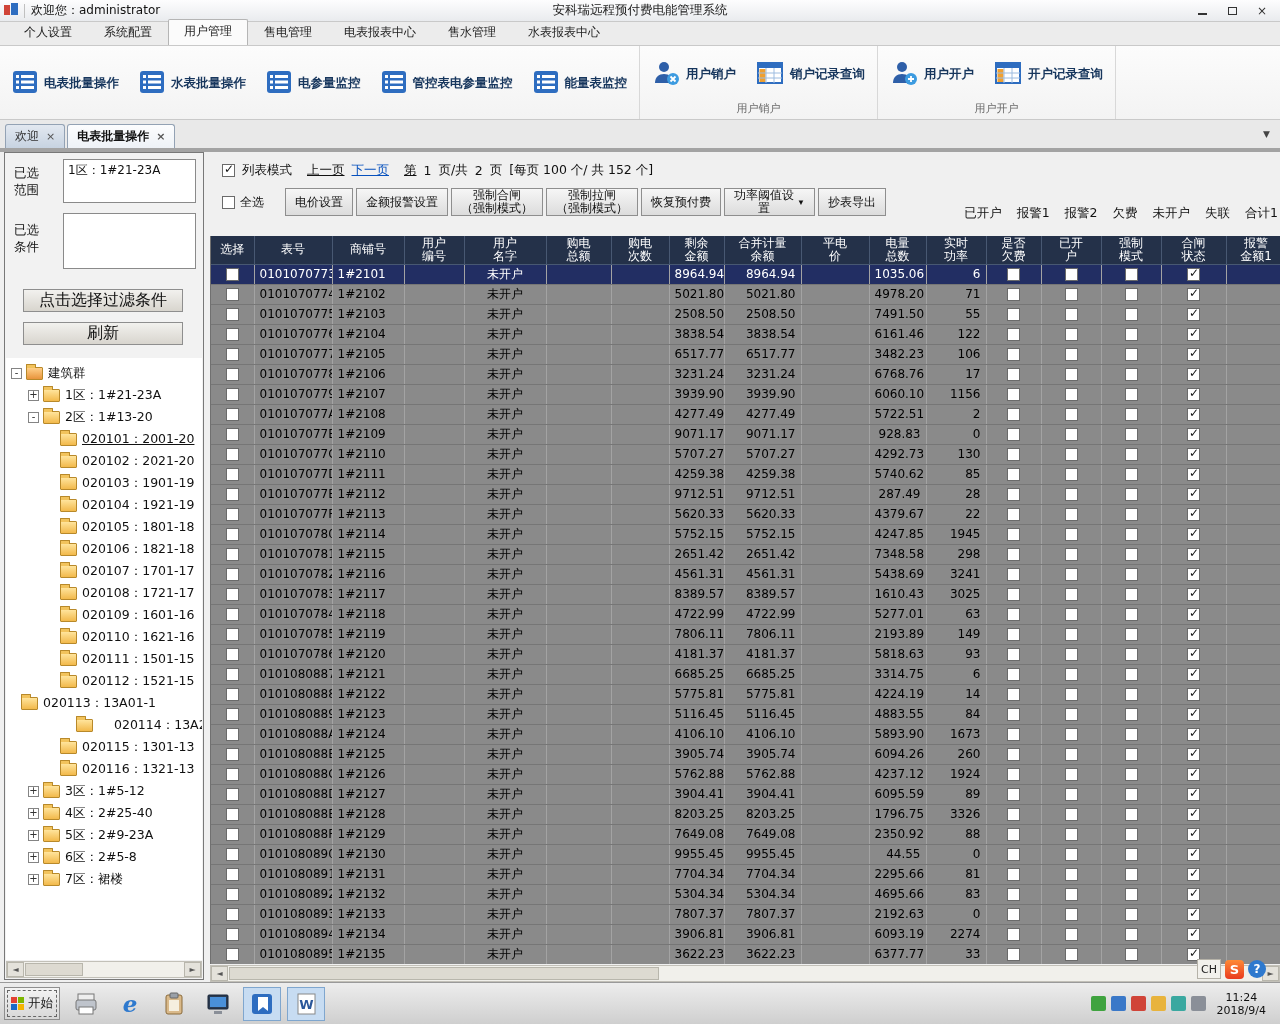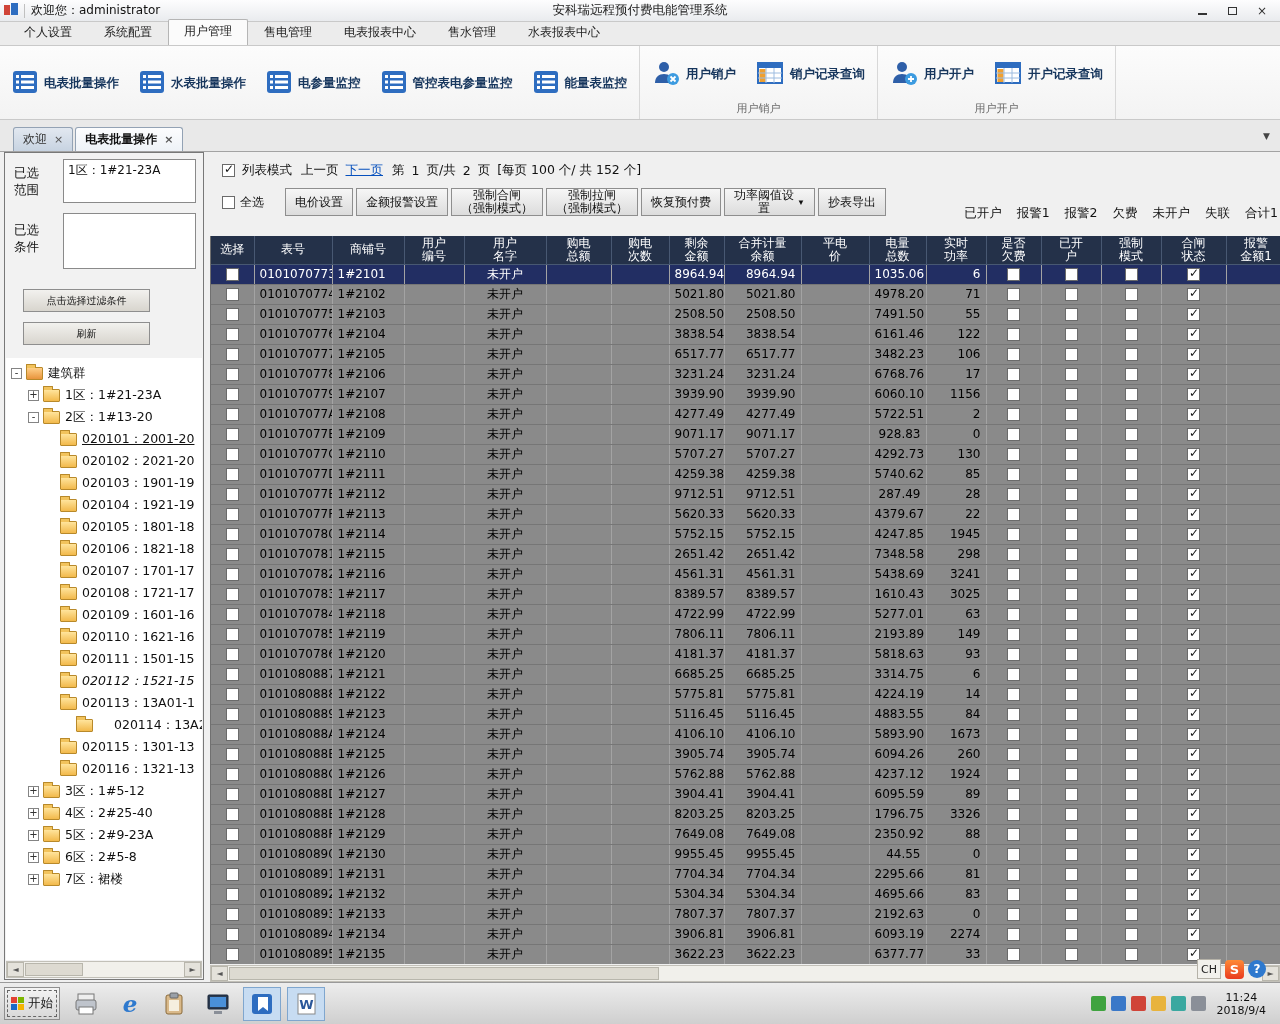--- a/index.html
+++ b/index.html
@@ -21,50 +21,50 @@
   .menu-tab.active{background:#FBFBFB;border:1px solid #B5B5B5;border-bottom:none;border-radius:2px 2px 0 0;padding:3px 15px 5px;}
 
   
   .ribbon{position:absolute;top:46px;left:0;right:0;height:74px;background:linear-gradient(#FCFCFC,#F3F3F3);border-bottom:1px solid #C9C9C9;display:flex;}
   .ribbon-group{display:flex;flex-direction:column;border-right:1px solid #D8D8D8;padding:2px 8px 0;}
   .ribbon-items{flex:1;display:flex;align-items:center;gap:12px;}
   .ribbon-item{display:flex;align-items:center;gap:6px;padding:3px 4px;color:#17365D;font-weight:bold;font-size:12.5px;white-space:nowrap;}
   .ribbon-group-label{text-align:center;font-size:11px;color:#6A6A6A;font-weight:normal;padding:1px 0 3px;}
 
   
-  .doc-strip{position:absolute;top:120px;left:0;right:0;height:32px;background:#E9E9E9;border-bottom:1px solid #a3a3a3;display:flex;align-items:flex-end;padding-left:13px;}
+  .doc-strip{position:absolute;top:120px;left:0;right:0;height:32px;background:#E9E9E9;border-bottom:4px solid #a3a3a3;display:flex;align-items:flex-end;padding-left:5px;}
   .doc-tab{height:24px;display:flex;align-items:center;gap:7px;padding:0 9px;margin-right:2px;background:linear-gradient(#E2E8F0,#C7D3E1);border:1px solid #93A2B4;border-bottom:none;border-radius:3px 3px 0 0;color:#333;}
   .doc-tab.active{background:linear-gradient(#FCFDFE,#EEF2F7);font-weight:bold;color:#111;}
   .tab-close{font-size:11px;color:#555;line-height:10px;}
   .strip-drop{margin-left:auto;margin-right:6px;align-self:center;font-size:9px;color:#444;padding:3px 4px;}
 
   
   .main{position:absolute;top:152px;left:0;right:0;bottom:42px;background:#F0F0F0;}
 
   
   .sidebar{position:absolute;top:0;left:4px;width:200px;bottom:2px;background:#F2F2F2;border:1px solid #787878;}
   .sb-label{position:absolute;left:9px;width:30px;font-size:12.5px;line-height:17px;color:#111;}
   .sb-box{position:absolute;left:58px;width:133px;background:#FFF;border:1px solid #8A8A8A;padding:2px 4px;font-size:12px;overflow:hidden;}
-  .sb-btn{position:absolute;left:18px;width:127px;height:23px;background:linear-gradient(#F2F1EE,#D8D5CE);border:1px solid #8E8E8E;font-size:10px;display:flex;align-items:center;justify-content:center;color:#111;}
+  .sb-btn{position:absolute;left:18px;width:160px;height:23px;background:linear-gradient(#F2F1EE,#D8D5CE);border:1px solid #8E8E8E;font-size:16px;display:flex;align-items:center;justify-content:center;color:#111;}
   .tree-area{position:absolute;top:205px;left:1px;right:1px;bottom:19px;background:#FFF;overflow:hidden;padding-top:4px;}
   .tree-item{height:22px;display:flex;align-items:center;white-space:nowrap;font-size:12.5px;}
   .expander{width:11px;height:11px;border:1px solid #848484;background:#FFF;font-size:10px;line-height:8px;text-align:center;margin-right:4px;flex:none;color:#333;}
   .expander-spacer{width:15px;flex:none;}
   .folder-icon{width:17px;height:13px;background:linear-gradient(#FFE49C,#F2B94B);border:1px solid #B8892A;border-radius:1px;position:relative;margin-right:5px;flex:none;}
   .folder-icon::before{content:"";position:absolute;top:-4px;left:-1px;width:8px;height:3px;background:#F2C35C;border:1px solid #B8892A;border-bottom:none;border-radius:1px 1px 0 0;}
   .folder-icon.root{background:linear-gradient(#FFCF88,#E8943C);}
   .scrollbar{position:absolute;height:17px;background:#F1F0EB;border:1px solid #C2C0B8;display:flex;align-items:center;}
   .sb-arrow{width:17px;height:15px;background:#E4E2DB;border:1px solid #B8B6AC;font-size:8px;display:flex;align-items:center;justify-content:center;color:#555;flex:none;}
   .sb-thumb{height:13px;background:#DDDAD1;border:1px solid #B8B6AC;margin:0 1px;flex:none;}
   .tree-hscroll{left:1px;right:1px;bottom:1px;}
 
   
   .content{position:absolute;top:0;left:206px;right:0;bottom:0;}
   .pagebar{position:absolute;top:8px;left:16px;height:20px;display:flex;align-items:center;gap:7px;font-size:12.5px;white-space:nowrap;}
-  .pagebar .wide{margin-left:2px;}
+  .pagebar .wide{margin-left:8px;text-decoration:underline;}
   .cb{display:inline-block;width:13px;height:13px;background:#FFF;border:1px solid #6A6A6A;position:relative;vertical-align:middle;flex:none;}
   .cb.checked::after{content:"✓";position:absolute;left:1px;top:-3px;font-size:12px;font-weight:bold;color:#111;}
   .link{color:#0650BD;text-decoration:underline;}
   .actionbar{position:absolute;top:36px;left:16px;display:flex;align-items:center;gap:3px;}
   .actionbar .selwrap{display:flex;align-items:center;gap:5px;margin-right:18px;}
   .btn{background:linear-gradient(#F6F6F6,#DCDCDC);border:1px solid #8E8E8E;font-size:12px;line-height:13px;white-space:pre-line;text-align:center;padding:2px 9px;height:28px;display:flex;align-items:center;justify-content:center;color:#111;}
   .btn .arrow{font-size:8px;margin-left:3px;}
   .legend{position:absolute;top:53px;right:2px;display:flex;gap:15px;font-size:12.5px;white-space:nowrap;overflow:hidden;}
   .legend span{flex:none;}
 
@@ -330,26 +330,26 @@
           <div class="tree-item" style="padding-left: 39px;">
             <span class="expander-spacer"></span>
             <span class="folder-icon"></span>
             <span class="tree-label">020110：1621-16</span>
           </div>
           <div class="tree-item" style="padding-left: 39px;">
             <span class="expander-spacer"></span>
             <span class="folder-icon"></span>
             <span class="tree-label">020111：1501-15</span>
           </div>
-          <div class="tree-item" style="padding-left: 39px; font-style: italic;">
+          <div class="tree-item" style="padding-left: 39px;">
             <span class="expander-spacer"></span>
             <span class="folder-icon"></span>
             <span class="tree-label">020112：1521-15</span>
           </div>
-          <div class="tree-item" style="padding-left: 39px; text-align: center;">
+          <div class="tree-item" style=" text-align: center;">
             <span class="expander-spacer"></span>
             <span class="folder-icon"></span>
             <span class="tree-label">020113：13A01-1</span>
           </div>
           <div class="tree-item" style="padding-left: 39px; gap: 16px;">
             <span class="expander-spacer"></span>
             <span class="folder-icon"></span>
             <span class="tree-label">020114：13A21-1</span>
           </div>
           <div class="tree-item" style="padding-left: 39px;">

